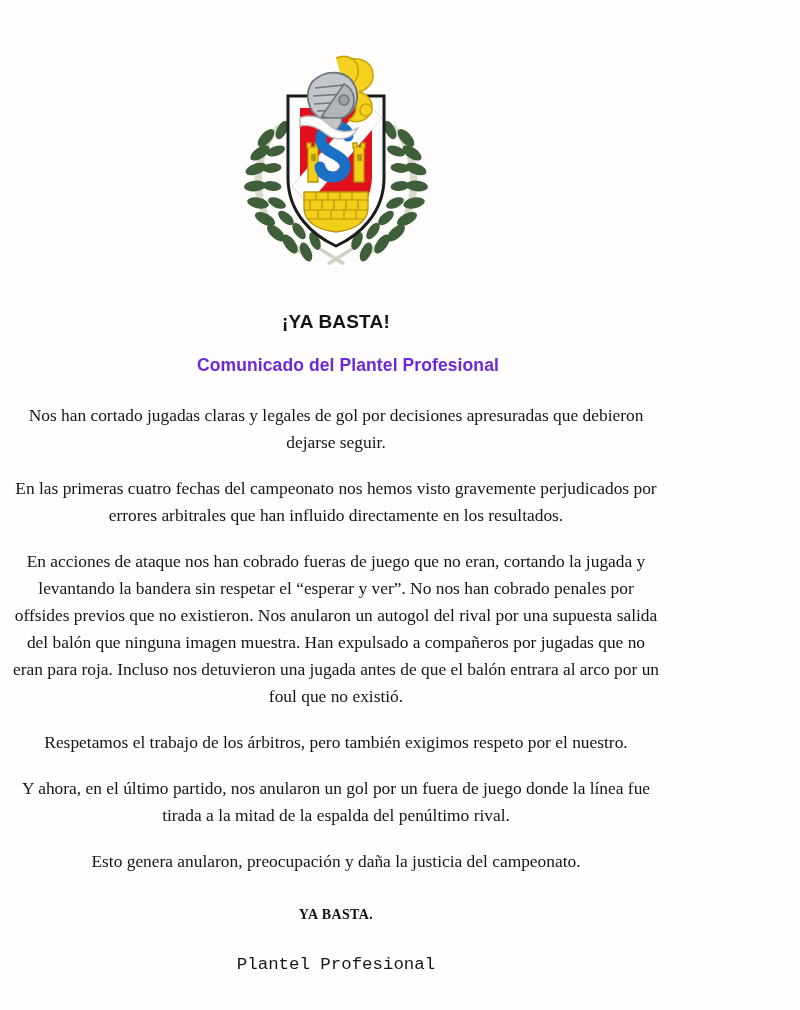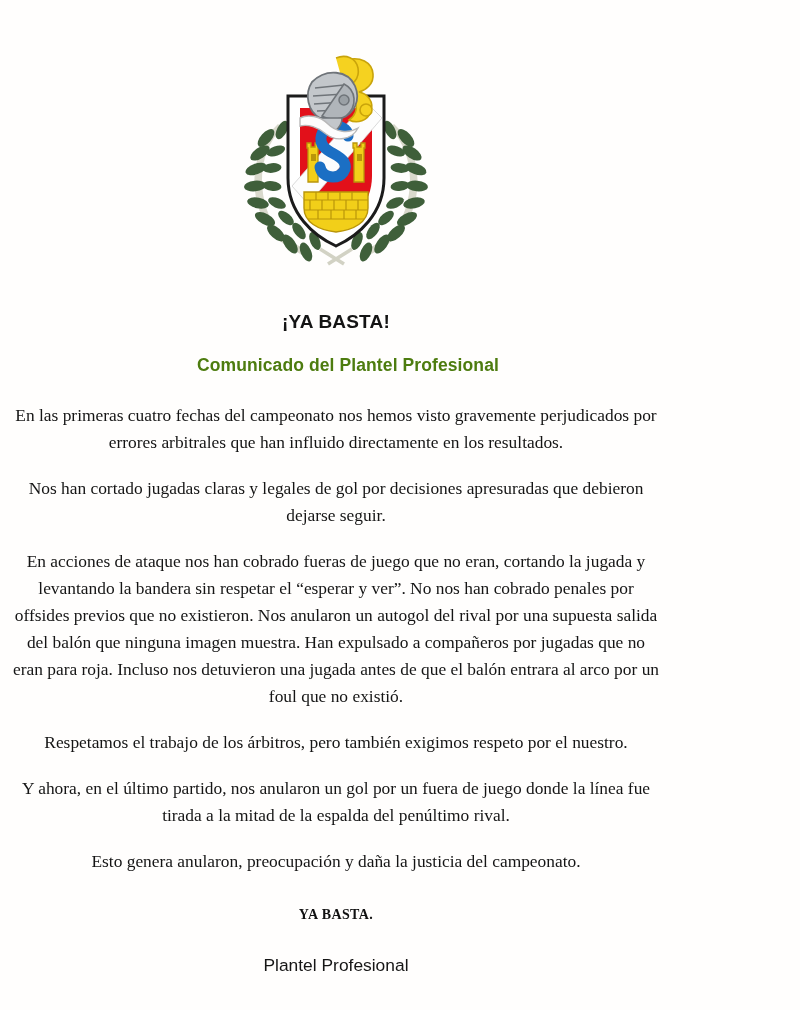--- a/index.html
+++ b/index.html
@@ -46,21 +46,21 @@
     font-size: 19px;
     letter-spacing: 0.2px;
     color: #141414;
     line-height: 1.2;
   }
   .title-sub {
     font-family: "Liberation Sans", "DejaVu Sans", sans-serif;
     font-weight: bold;
     font-size: 17.5px;
     letter-spacing: 0.1px;
-    color: #4d7c0f;
+    color: #6d28d9;
     margin-top: 21px;
     line-height: 1.2;
     padding-left: 24px;
   }
 
   
   .body-copy {
     width: 648px;
     margin: 0 auto;
     margin-top: 26px;
@@ -87,21 +87,21 @@
     text-align: center;
     margin: 26px 0 0 0;
     letter-spacing: 0.4px;
     color: #111;
   }
   .signature {
     text-align: center;
     margin-top: 24px;
   }
   .sig-line {
-    font-family: Liberation Sans, sans-serif;
+    font-family: Liberation Mono, monospace;
     font-size: 17.4px;
     line-height: 26px;
     color: #151515;
   }
 </style>
 </head>
 <body>
 
 <div class="page">
 
@@ -234,22 +234,22 @@
       </g>
     </svg>
   </div>
 
   <div class="headings">
     <div class="title-main">¡YA BASTA!</div>
     <div class="title-sub">Comunicado del Plantel Profesional</div>
   </div>
 
   <div class="body-copy">
+    <p class="para">Nos han cortado jugadas claras y legales de gol por decisiones apresuradas que debieron dejarse seguir.</p>
     <p class="para">En las primeras cuatro fechas del campeonato nos hemos visto gravemente perjudicados por errores arbitrales que han influido directamente en los resultados.</p>
-    <p class="para">Nos han cortado jugadas claras y legales de gol por decisiones apresuradas que debieron dejarse seguir.</p>
     <p class="para para-wide">En acciones de ataque nos han cobrado fueras de juego que no eran, cortando la jugada y levantando la bandera sin respetar el “esperar y ver”. No nos han cobrado penales por offsides previos que no existieron. Nos anularon un autogol del rival por una supuesta salida del balón que ninguna imagen muestra. Han expulsado a compañeros por jugadas que no eran para roja. Incluso nos detuvieron una jugada antes de que el balón entrara al arco por un foul que no existió.</p>
     <p class="para">Respetamos el trabajo de los árbitros, pero también exigimos respeto por el nuestro.</p>
     <p class="para">Y ahora, en el último partido, nos anularon un gol por un fuera de juego donde la línea fue tirada a la mitad de la espalda del penúltimo rival.</p>
     <p class="para">Esto genera anularon, preocupación y daña la justicia del campeonato.</p>
 
     <div class="closing">YA BASTA.</div>
 
     <div class="signature">
       <div class="sig-line">Plantel Profesional</div>
     </div>

